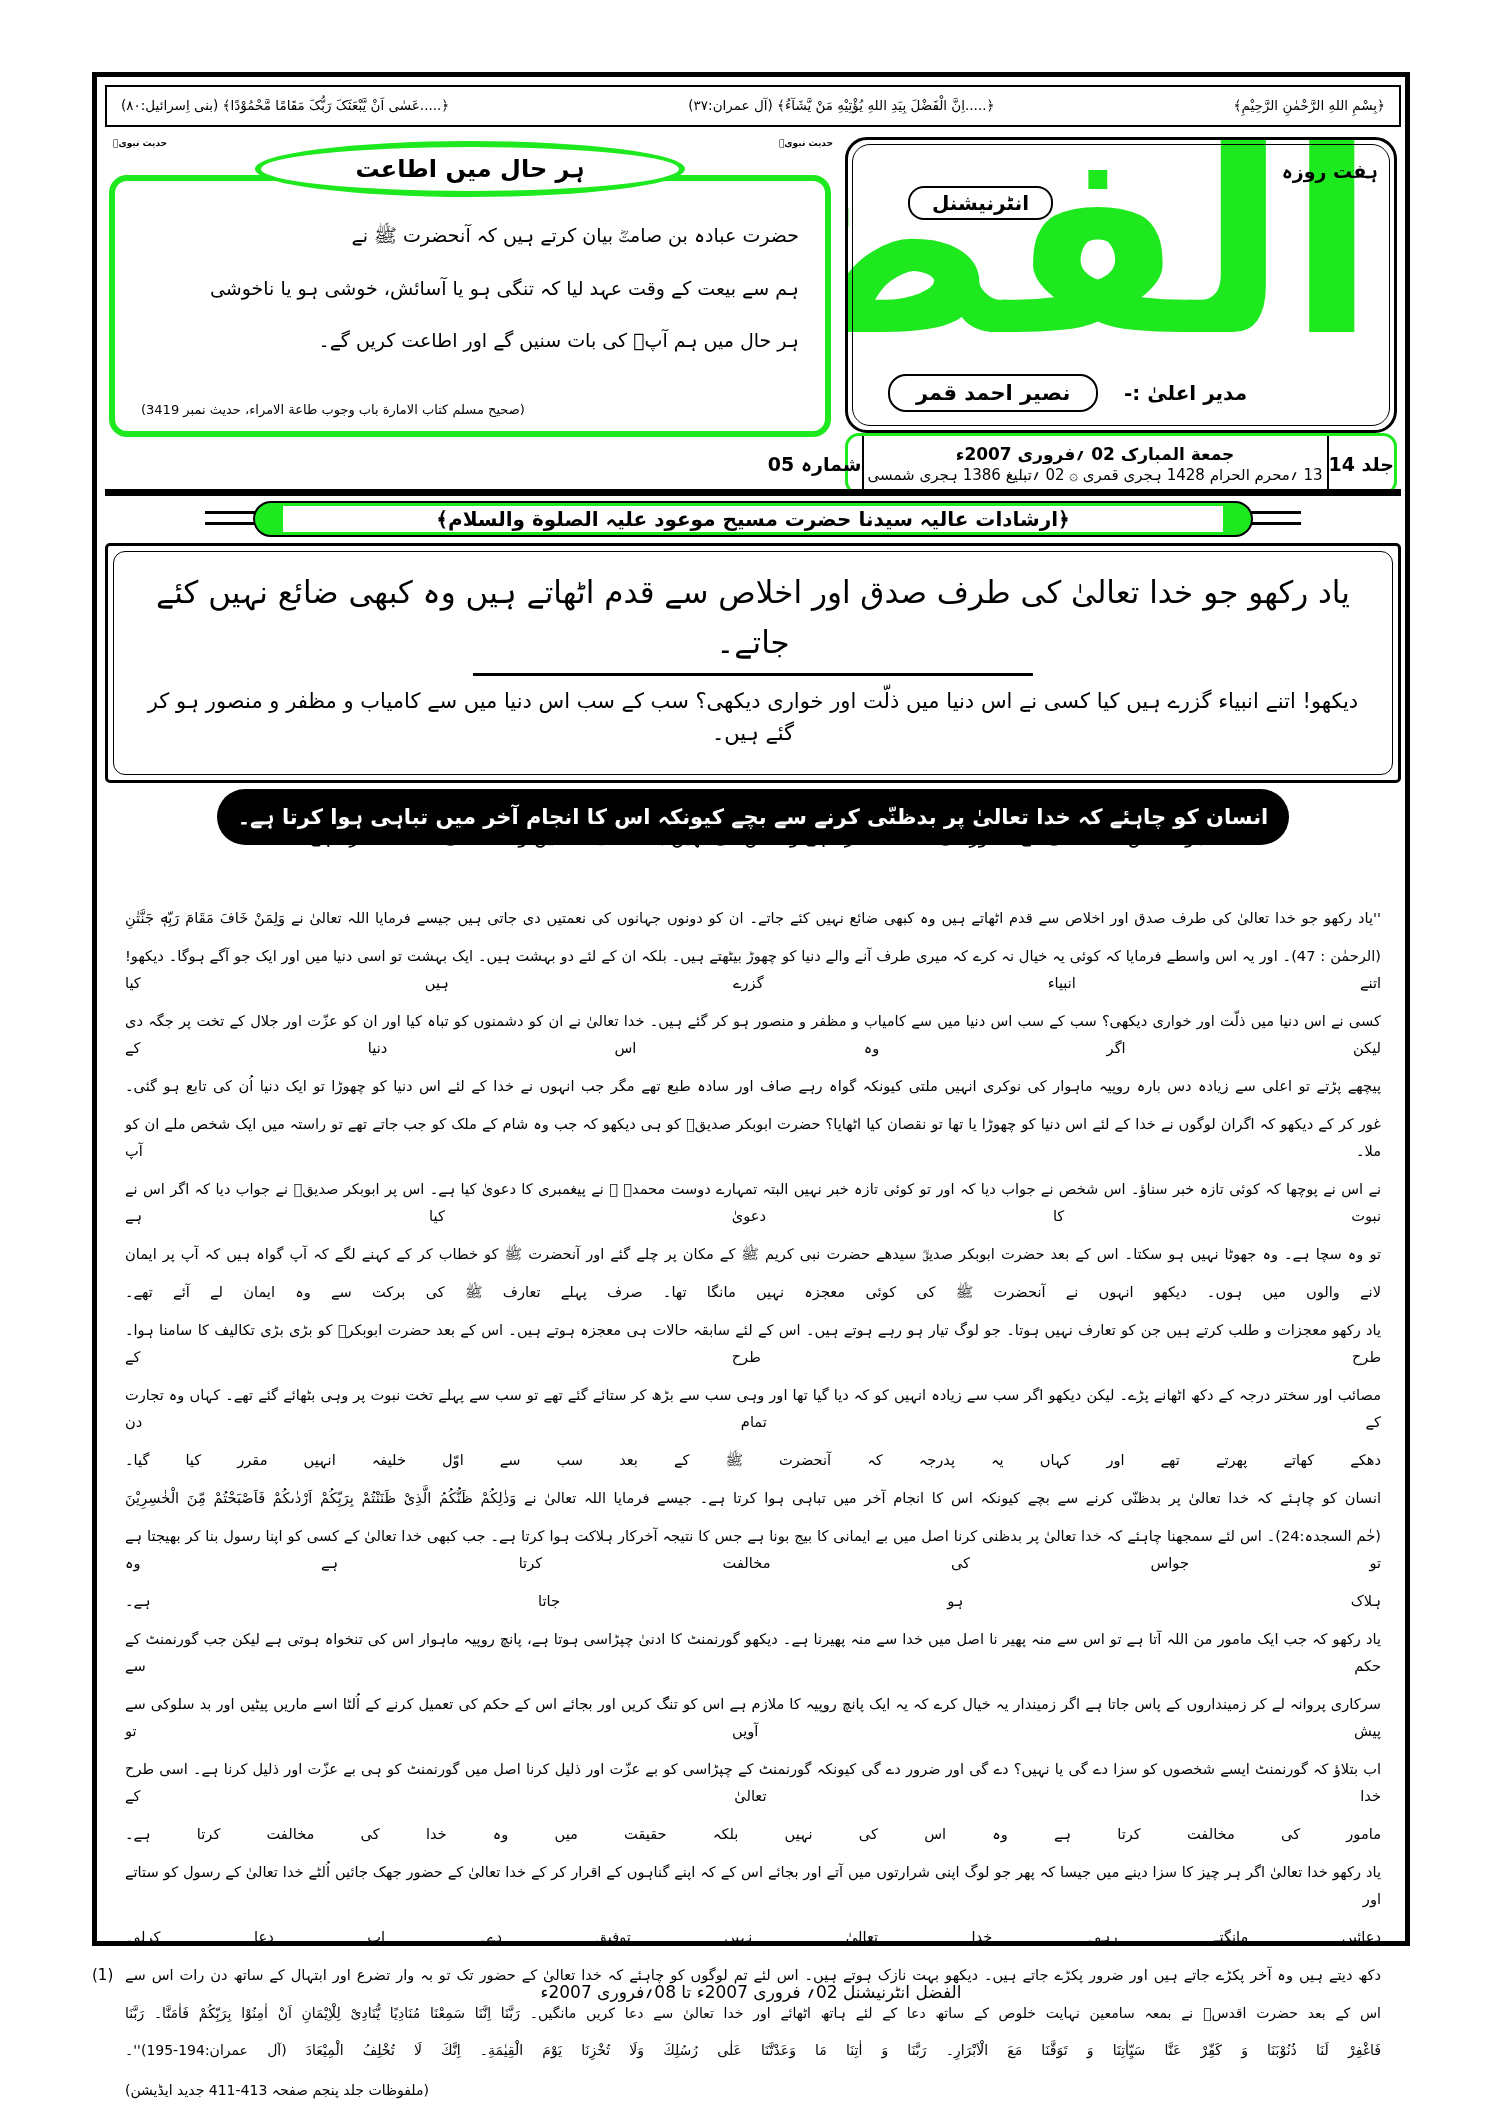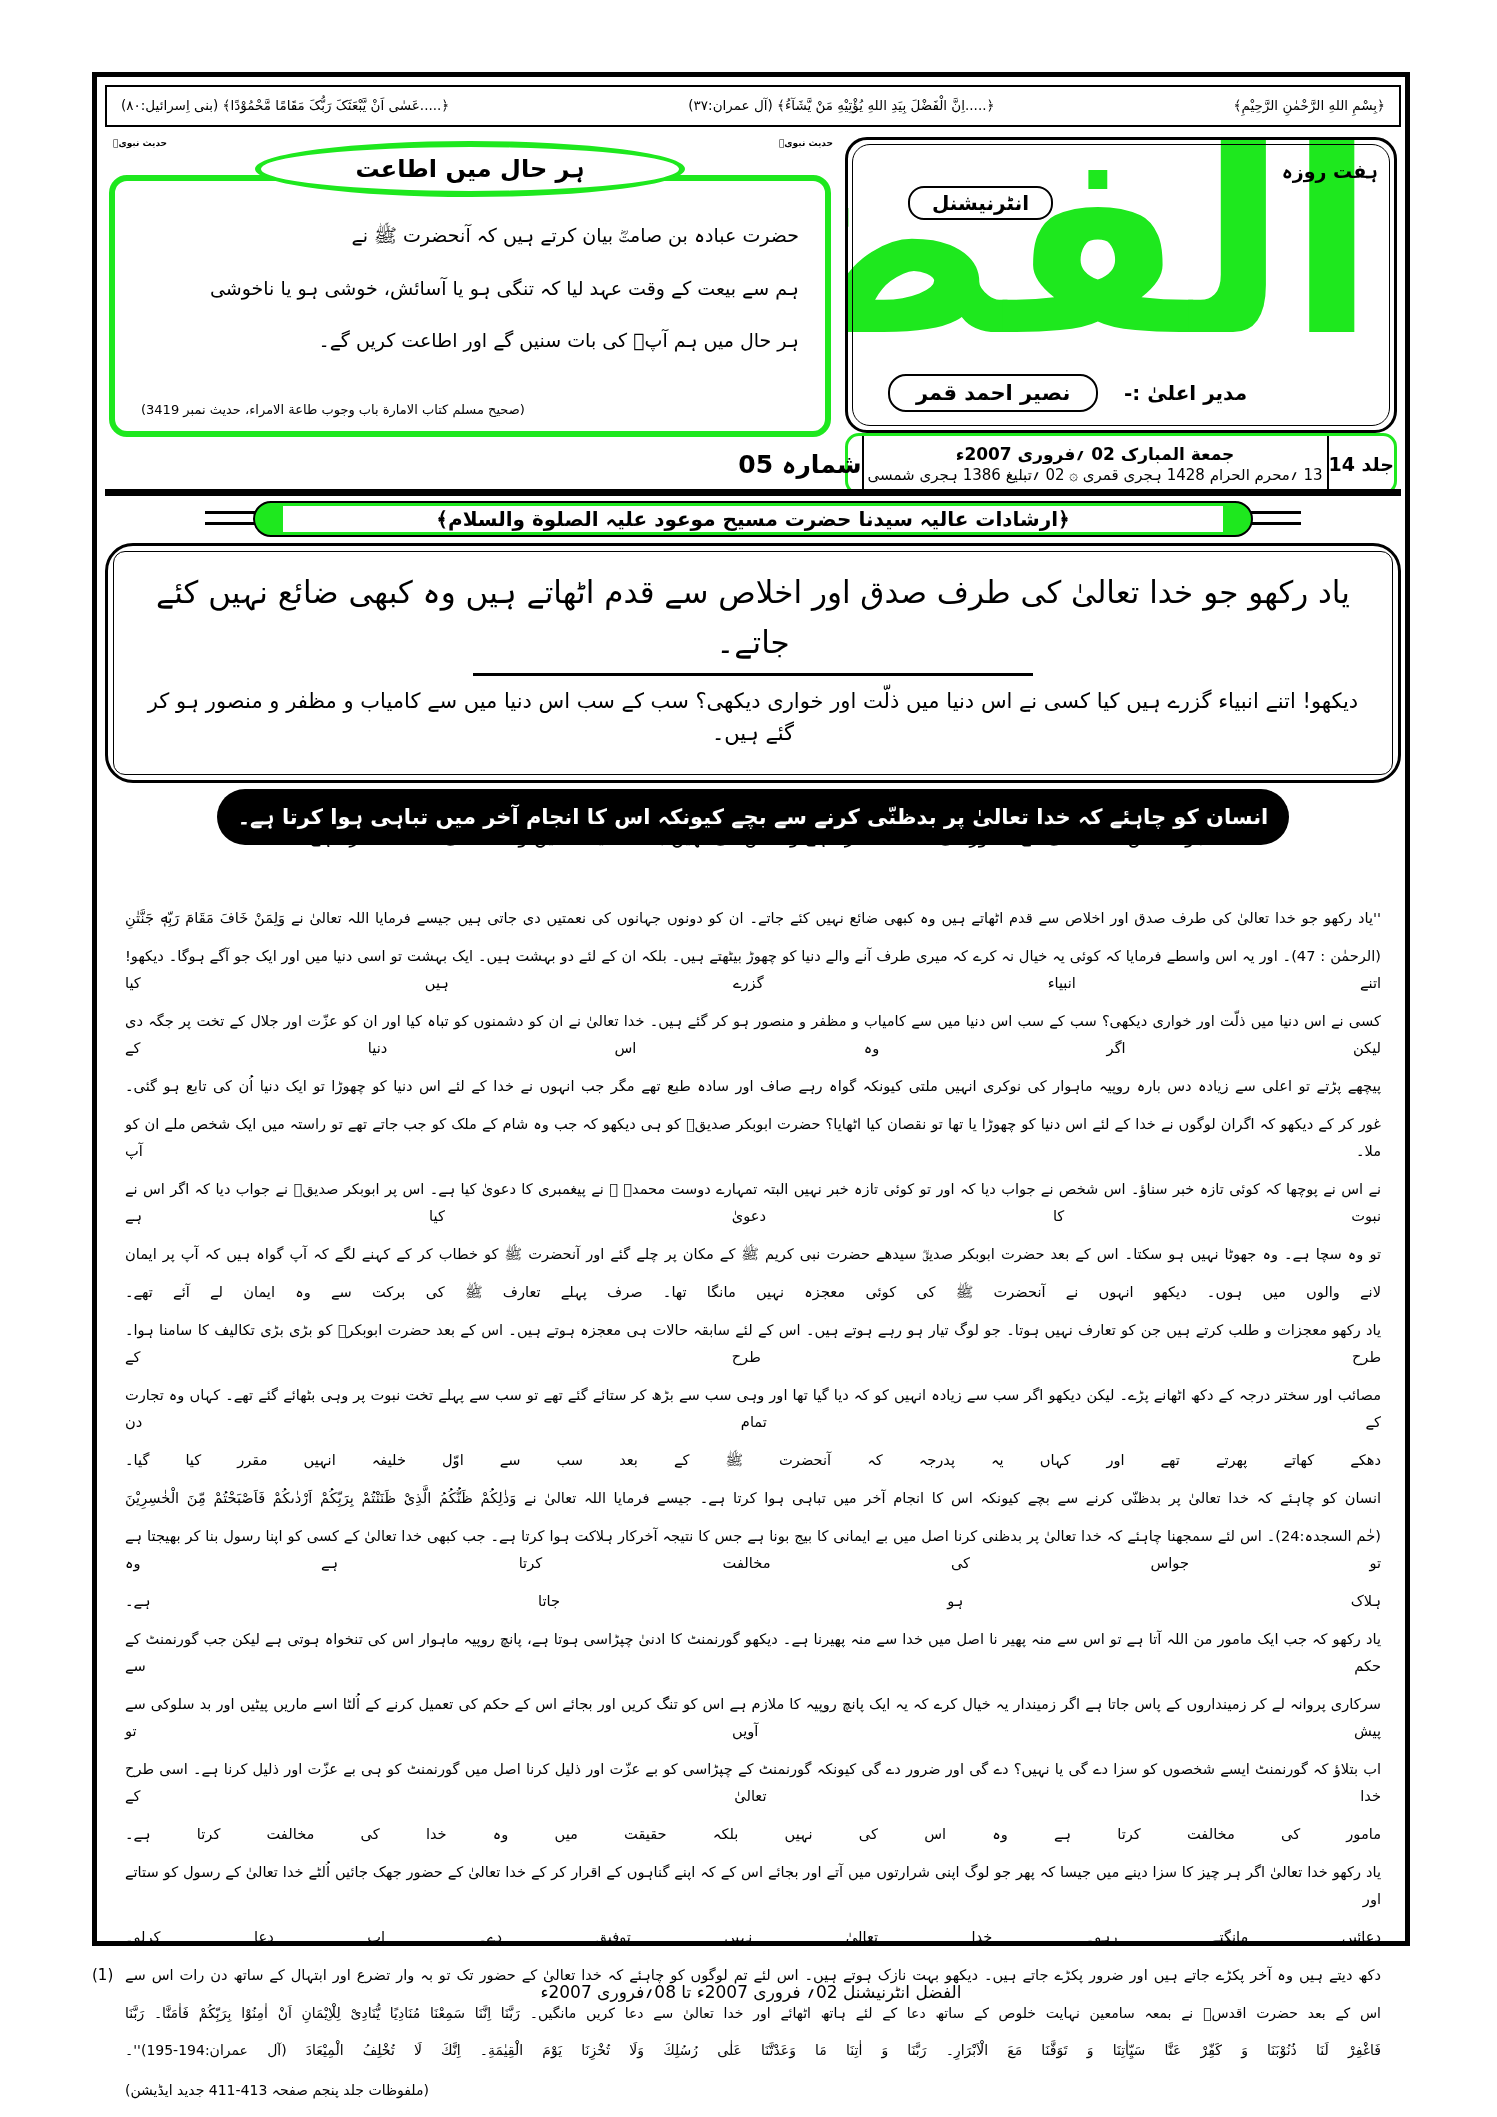--- a/index.html
+++ b/index.html
@@ -173,21 +173,21 @@
   .date-cell .d2 { font-size: 15px; white-space: nowrap; }
   .date-cell:before {
     content: "";
     position: absolute;
     right: 2px; top: 8px; bottom: 8px;
     width: 0;
   }
   .num-cell {
     flex: 0 0 78px;
     display: flex; align-items: center; justify-content: center;
-    font-size: 25px; font-weight: bold;
+    font-size: 19px; font-weight: bold;
     border-right: 2px solid #000;
     white-space: nowrap;
   }
 
   
   .hadith-panel {
     width: 736px;
     position: relative;
     padding: 4px 10px 4px 4px;
   }
@@ -275,21 +275,21 @@
   }
   .bs-left { left: 100px; }
   .bs-right { right: 100px; }
 
   
   .quote-box {
     position: absolute;
     left: 8px; top: 466px;
     width: 1296px; height: 240px;
     border: 3px solid #000;
-    border-radius: 28px;
+    border-radius: 5px;
     background: #fff;
     padding: 12px 26px;
   }
   .quote-box:after {
     content: "";
     position: absolute;
     left: 5px; top: 5px; right: 5px; bottom: 5px;
     border: 1.5px solid #000;
     border-radius: 12px;
     pointer-events: none;

